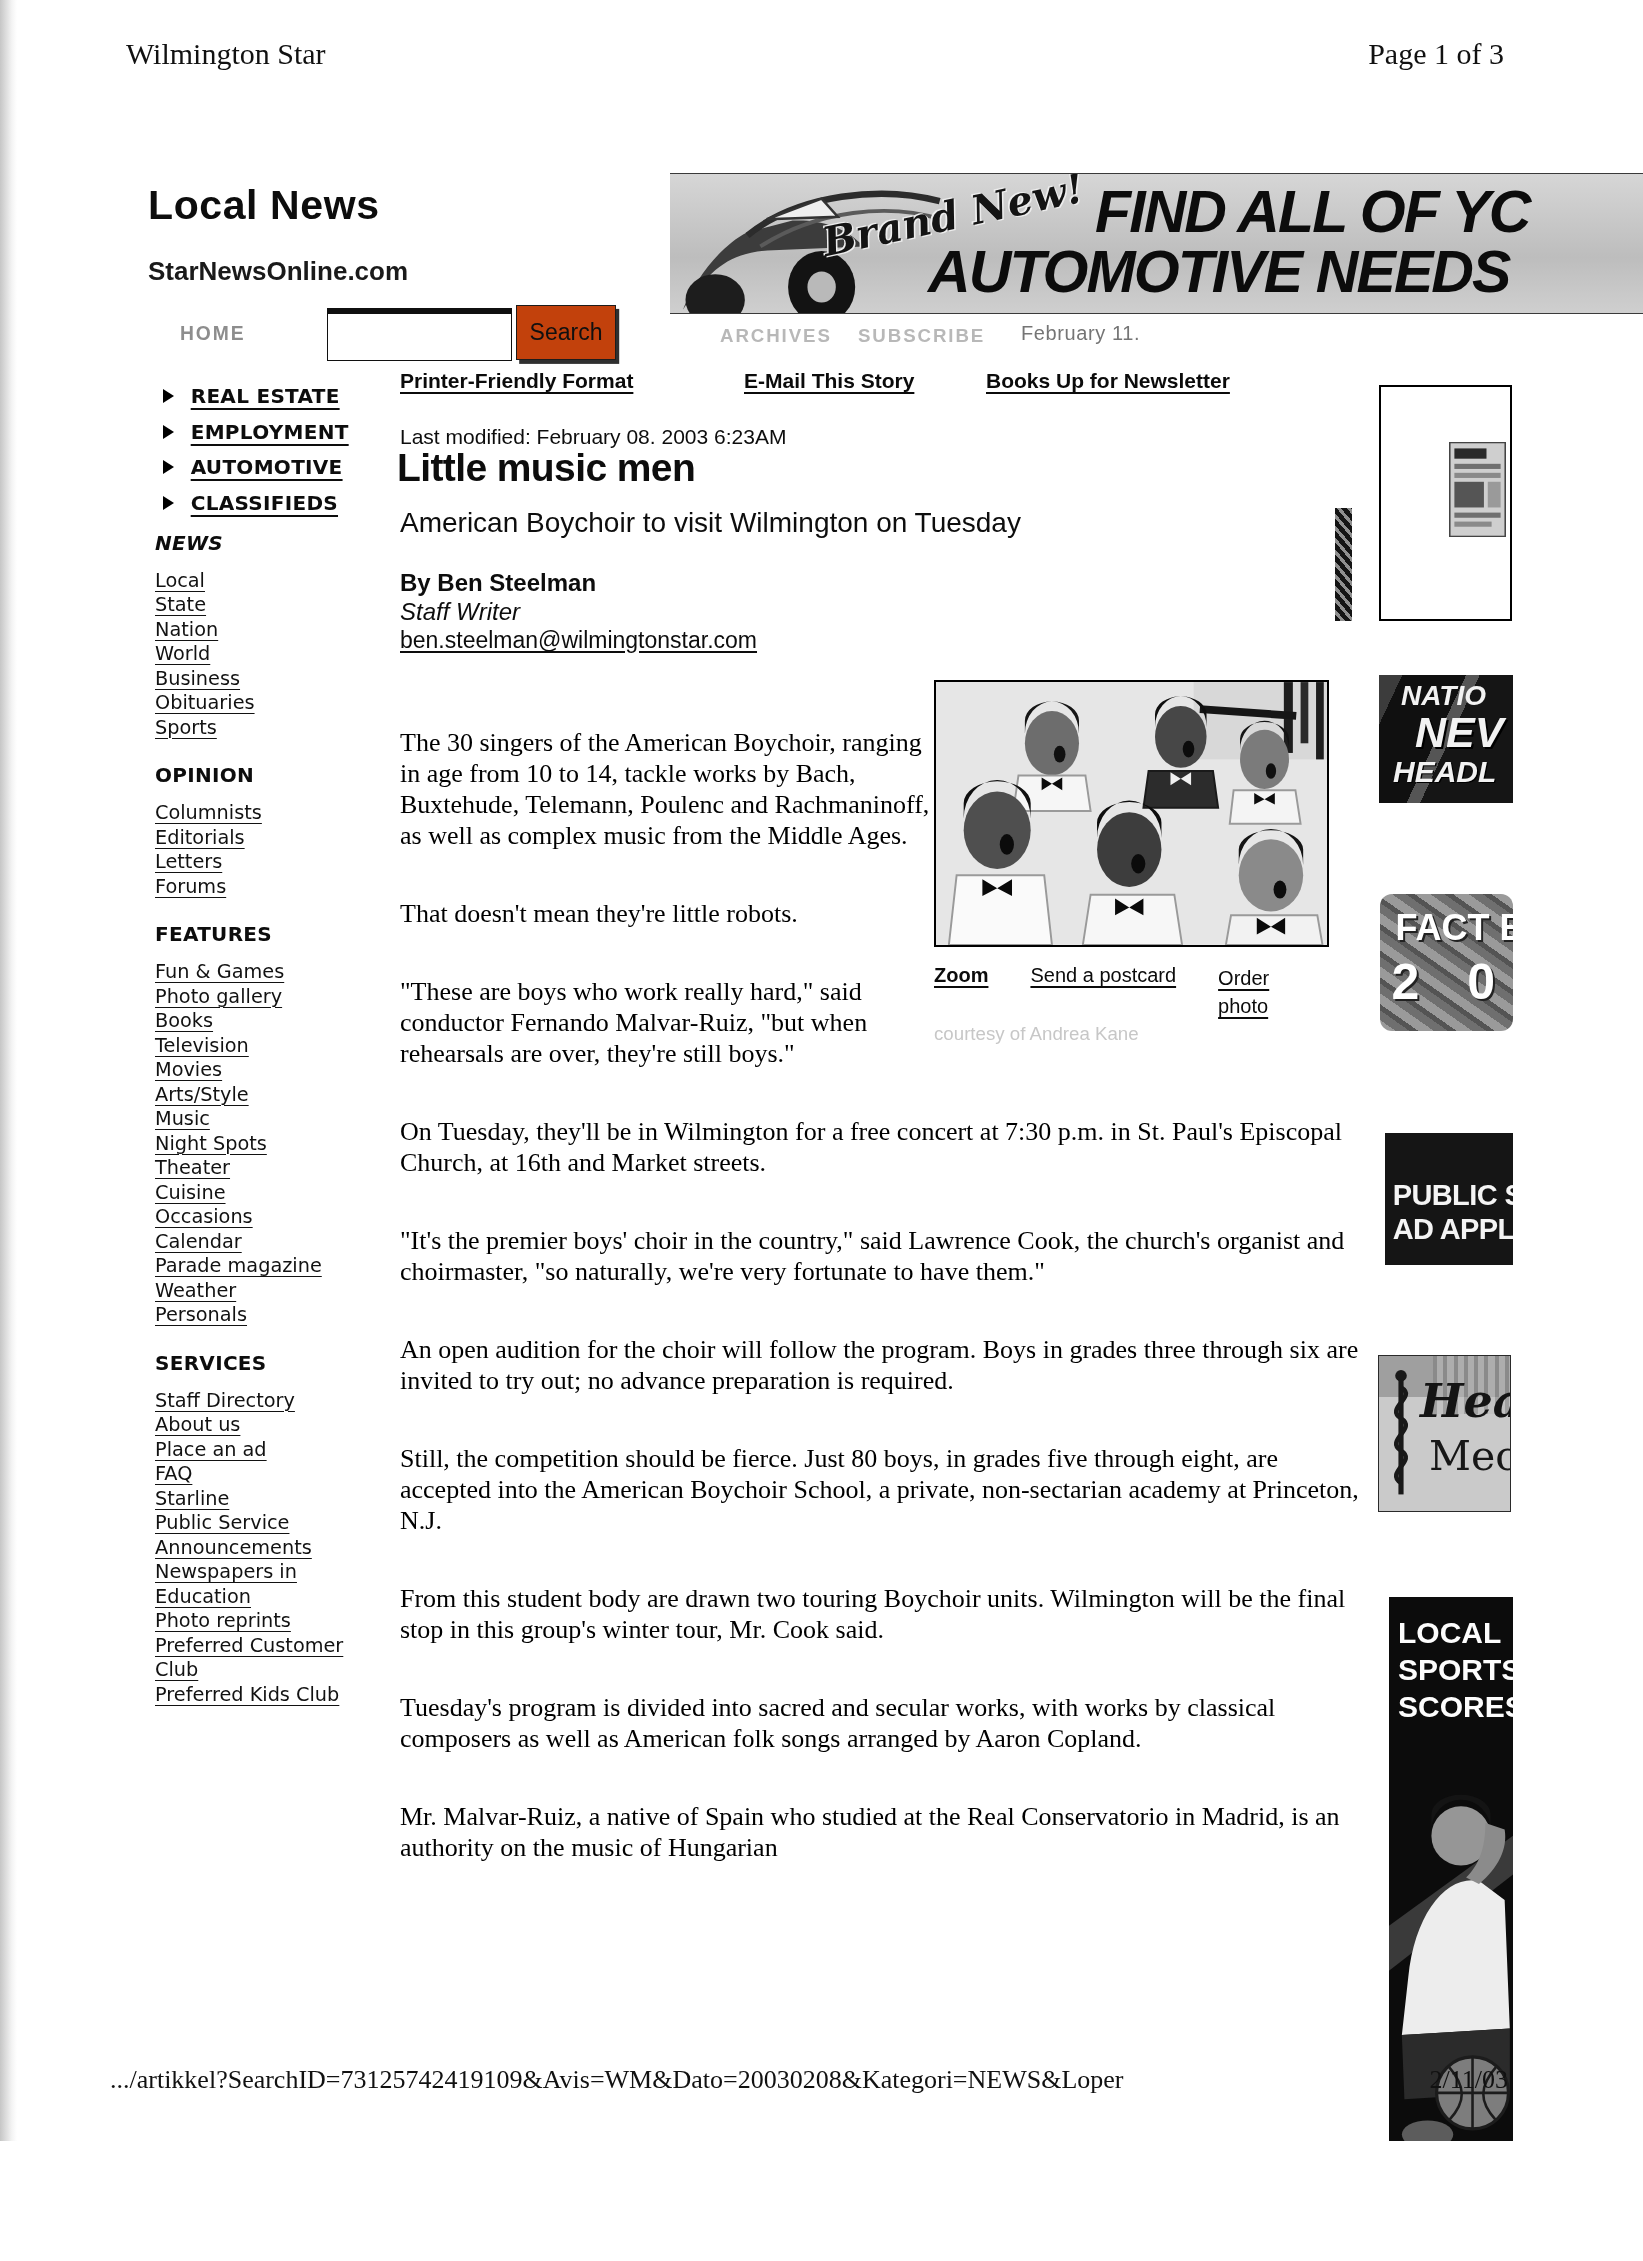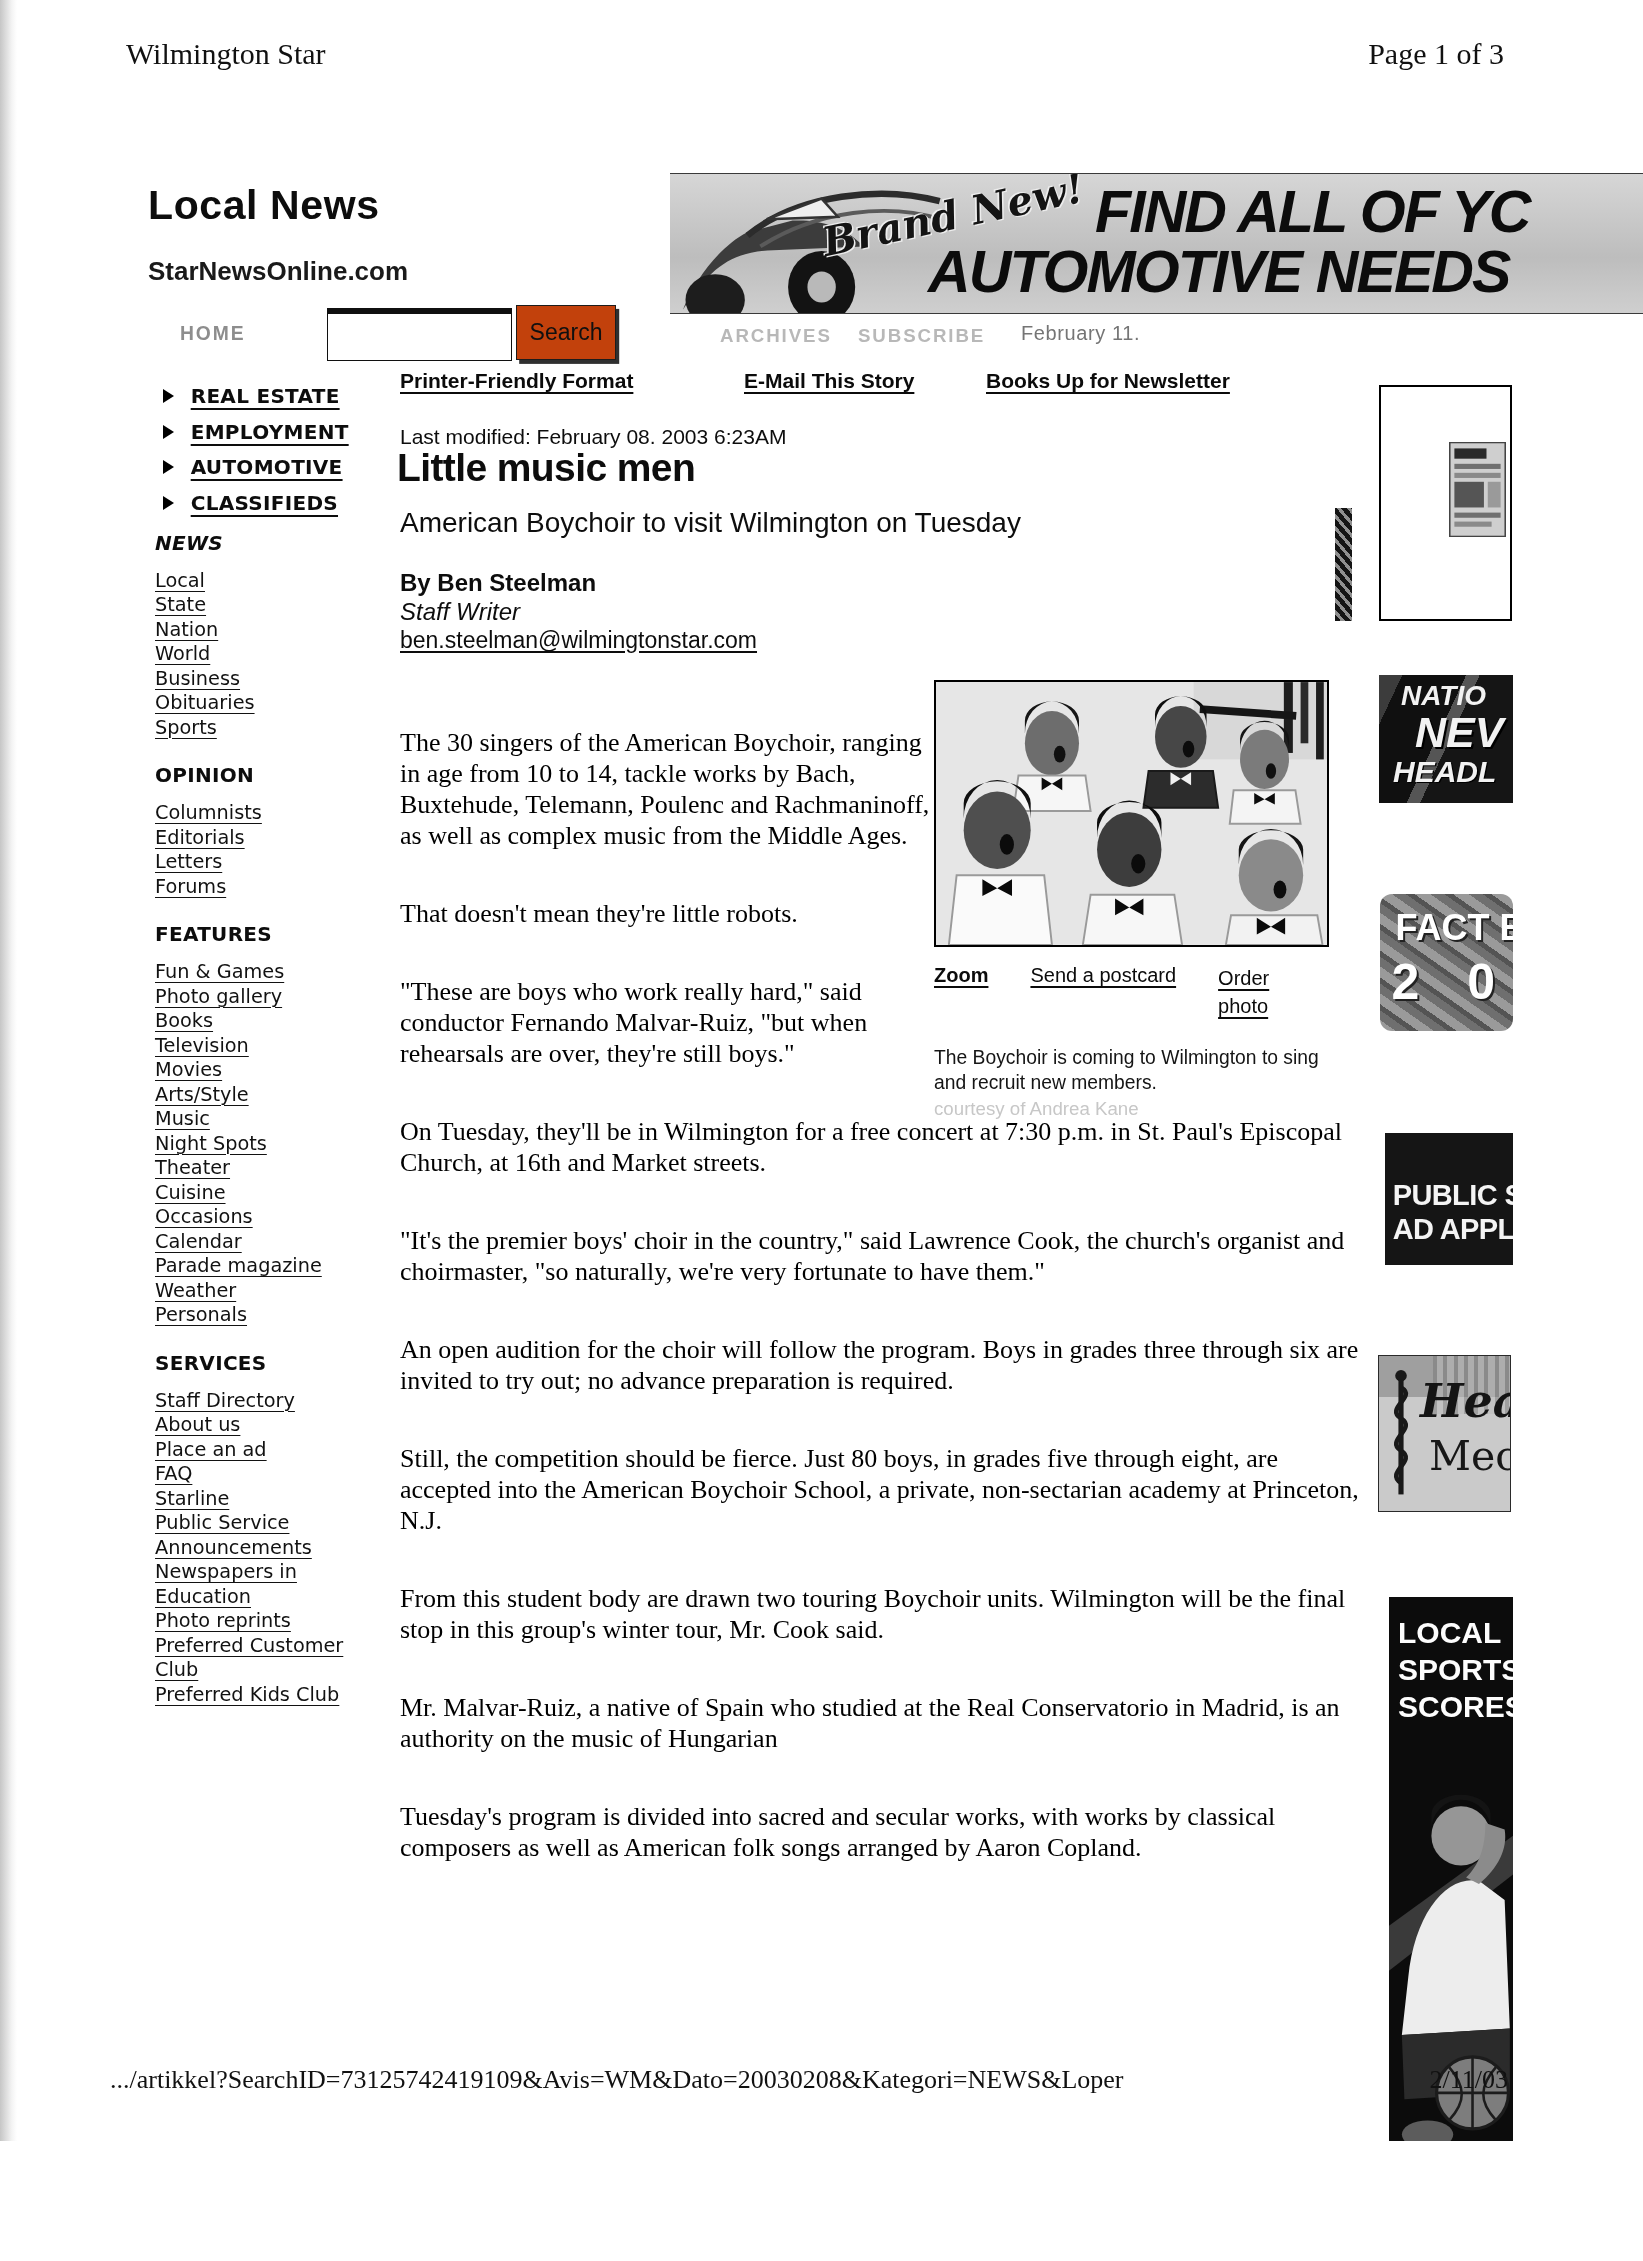--- a/index.html
+++ b/index.html
@@ -243,22 +243,22 @@
         <p>That doesn't mean they're little robots.</p>
         <p>"These are boys who work really hard," said conductor Fernando Malvar-Ruiz, "but when rehearsals are over, they're still boys."</p>
       </div>
     <div>
 
     <p>On Tuesday, they'll be in Wilmington for a free concert at 7:30 p.m. in St. Paul's Episcopal Church, at 16th and Market streets.</p>
         <p>"It's the premier boys' choir in the country," said Lawrence Cook, the church's organist and choirmaster, "so naturally, we're very fortunate to have them."</p>
         <p>An open audition for the choir will follow the program. Boys in grades three through six are invited to try out; no advance preparation is required.</p>
         <p>Still, the competition should be fierce. Just 80 boys, in grades five through eight, are accepted into the American Boychoir School, a private, non-sectarian academy at Princeton, N.J.</p>
         <p>From this student body are drawn two touring Boychoir units. Wilmington will be the final stop in this group's winter tour, Mr. Cook said.</p>
+        <p>Tuesday's program is divided into sacred and secular works, with works by classical composers as well as American folk songs arranged by Aaron Copland.</p>
         <p>Mr. Malvar-Ruiz, a native of Spain who studied at the Real Conservatorio in Madrid, is an authority on the music of Hungarian</p>
-        <p>Tuesday's program is divided into sacred and secular works, with works by classical composers as well as American folk songs arranged by Aaron Copland.</p>
       </div>
   </div>
 
   <div class="photo-wrap">
     <div class="photo-frame">
       <svg width="391" height="263" viewBox="0 0 607 408">
         <rect width="607" height="408" fill="#e6e6e6"></rect>
         <rect x="400" y="0" width="207" height="120" fill="#d8d8d8"></rect>
         <rect x="540" y="0" width="14" height="110" fill="#1e1e1e"></rect>
         <rect x="566" y="0" width="12" height="95" fill="#2a2a2a"></rect>
@@ -308,21 +308,20 @@
           <path d="M450 408 L 600 408 L 592 362 L 458 362 Z" fill="#f2f2f2" stroke="#9a9a9a" stroke-width="3"></path>
           <path d="M498 366 L 520 380 L 542 366 L 542 392 L 520 380 L 498 392 Z" fill="#0a0a0a"></path>
         </g>
       </svg>
     </div>
     <div class="photo-links">
       <span class="photo-link zoom">Zoom</span>
       <span class="photo-link">Send a postcard</span>
       <span class="photo-link order">Order photo</span>
     </div>
-    <div class="photo-caption">The Boychoir is coming to Wilmington to sing and recruit new members.</div>
     <div class="photo-credit">courtesy of Andrea Kane</div>
   </div>
 
   <div class="ad ad-box">
     <svg width="57" height="95" viewBox="0 0 88 148">
       <rect width="88" height="148" fill="#cfcfcf" stroke="#444" stroke-width="4"></rect>
       <rect x="8" y="10" width="50" height="16" fill="#2a2a2a"></rect>
       <rect x="8" y="34" width="72" height="8" fill="#6f6f6f"></rect>
       <rect x="8" y="48" width="72" height="8" fill="#8a8a8a"></rect>
       <rect x="8" y="62" width="46" height="40" fill="#555"></rect>

